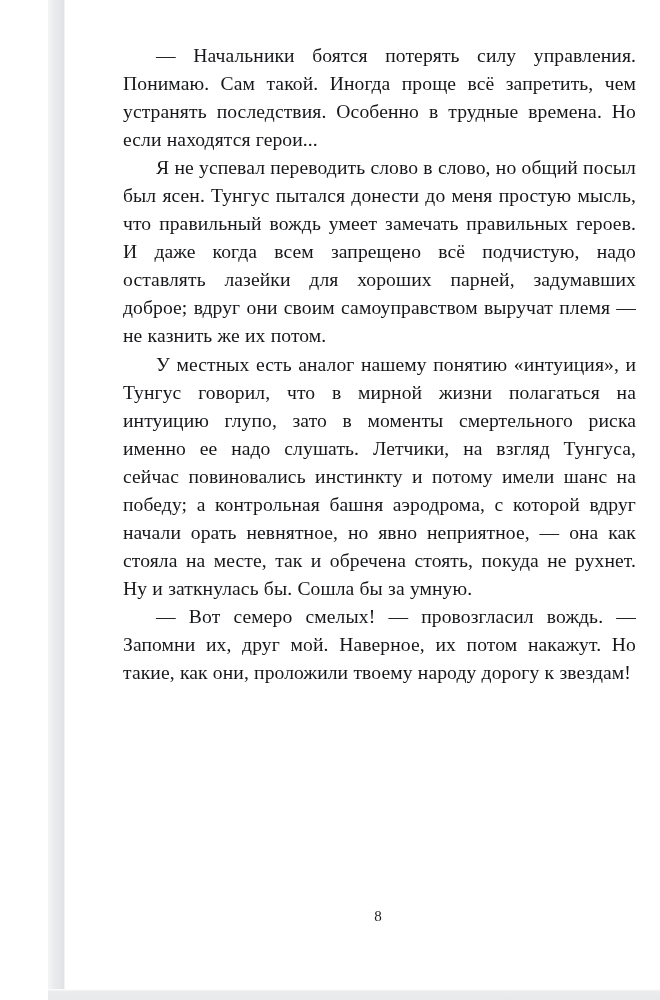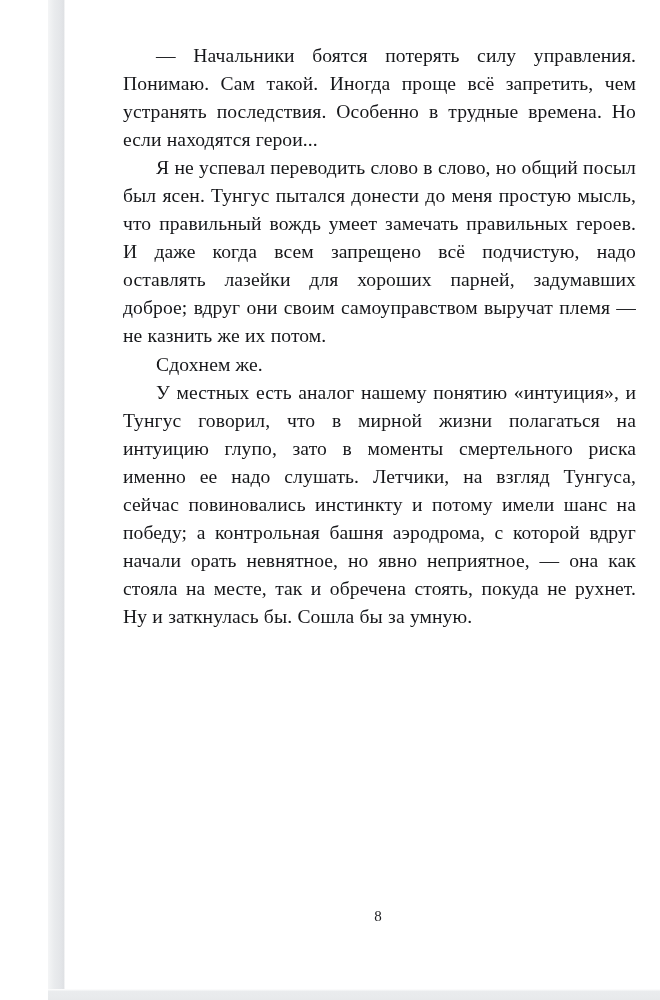--- a/index.html
+++ b/index.html
@@ -109,19 +109,19 @@
 
 <div id="page-scan">
 
   <div class="edge-left"></div>
   <div class="edge-right"></div>
   <div class="edge-bottom"></div>
 
   <div class="text-body">
     <p class="para">— Начальники боятся потерять силу управления. Понимаю. Сам такой. Иногда проще всё запретить, чем устранять последствия. Особенно в трудные вре­мена. Но если находятся герои...</p>
     <p class="para">Я не успевал переводить слово в слово, но общий посыл был ясен. Тунгус пытался донести до меня про­стую мысль, что правильный вождь умеет замечать правильных героев. И даже когда всем запрещено всё подчистую, надо оставлять лазейки для хороших пар­ней, задумавших доброе; вдруг они своим самоуправ­ством выручат племя — не казнить же их потом.</p>
-    <p class="para">Сдохнем же.</p>
     <p class="para">У местных есть аналог нашему понятию «интуи­ция», и Тунгус говорил, что в мирной жизни по­лагаться на интуицию глупо, зато в моменты смер­тельного риска именно ее надо слушать. Летчики, на взгляд Тунгуса, сейчас повиновались инстинкту и по­тому имели шанс на победу; а контрольная башня аэродрома, с которой вдруг начали орать невнятное, но явно неприятное, — она как стояла на месте, так и обречена стоять, покуда не рухнет. Ну и заткнулась бы. Сошла бы за умную.</p>
+    <p class="para">— Вот семеро смелых! — провозгласил вождь. — Запомни их, друг мой. Наверное, их потом накажут. Но такие, как они, проложили твоему народу дорогу к звездам!</p>
   </div>
 
   <div class="folio">8</div>
 
 </div>
 
 </body></html>

